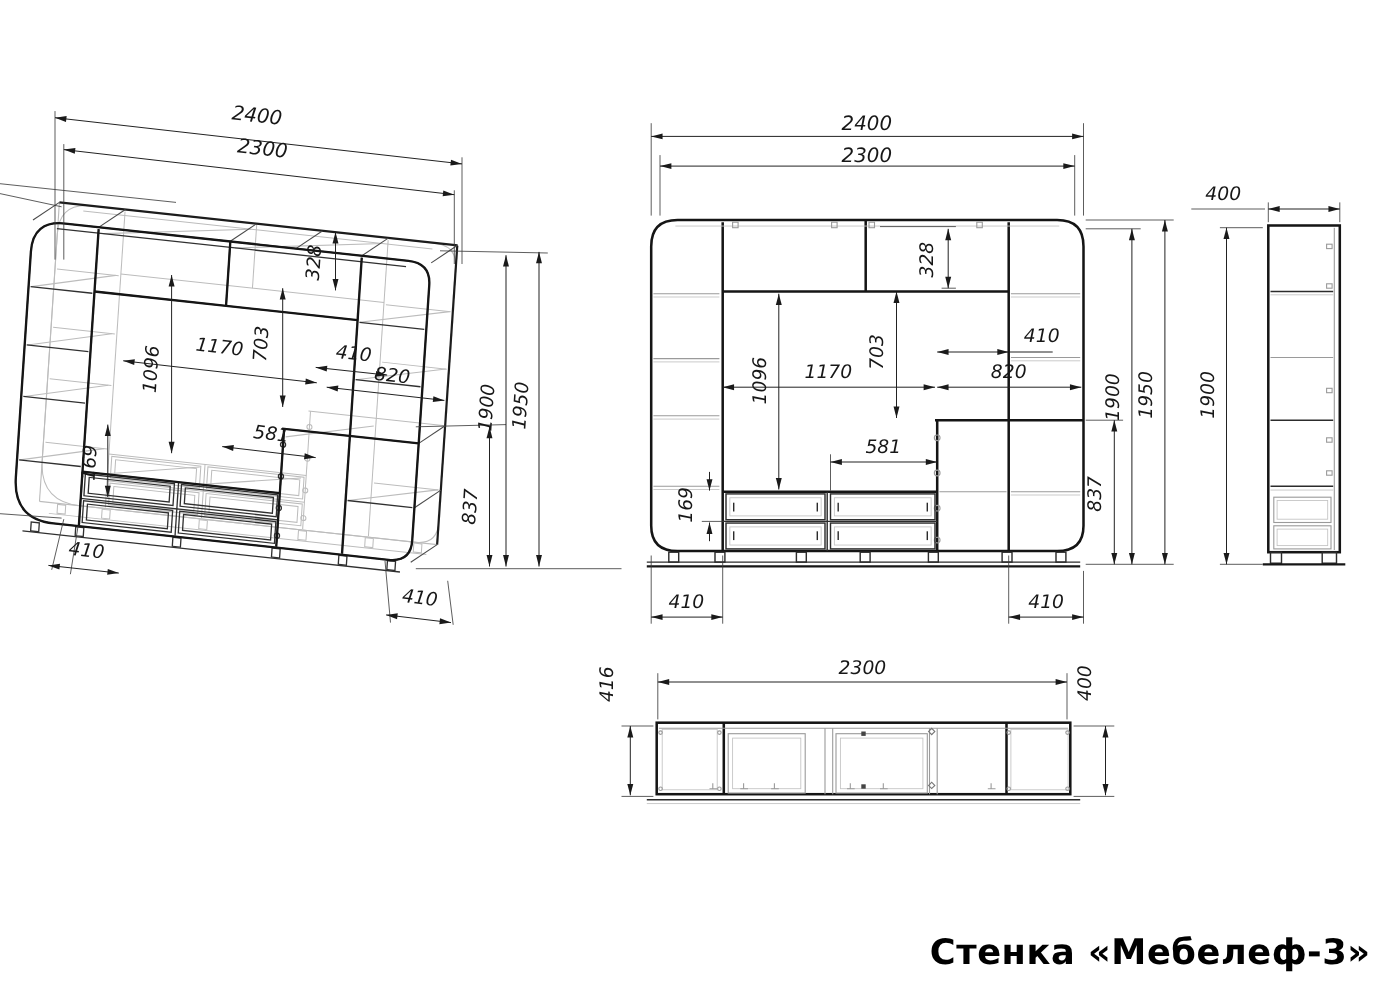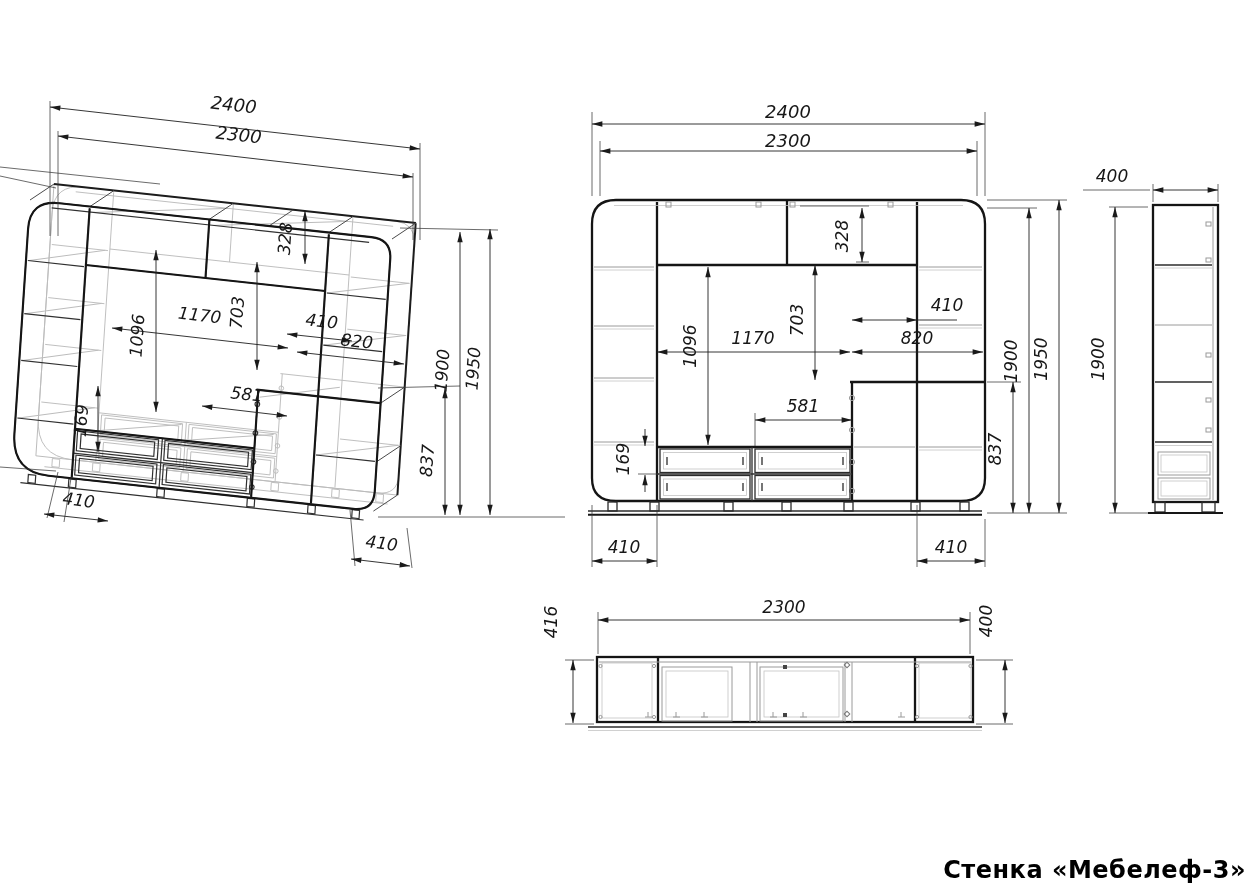--- a/index.html
+++ b/index.html
@@ -13,21 +13,21 @@
   .xl{stroke:#c4c4c4;stroke-width:0.8;fill:none;}
   .gr{stroke:#bcbcbc;stroke-width:1;fill:none;}
   .bk{stroke:#1c1c1c;stroke-width:2;fill:none;}
   .cn{stroke:#4a4a4a;stroke-width:1;fill:none;}
   .fl{stroke:#161616;stroke-width:2;fill:none;}
   .isoF{stroke:#303030;stroke-width:1.3;fill:none;}
   .dim{stroke:#1f1f1f;stroke-width:0.9;fill:none;}
   .ext{stroke:#3a3a3a;stroke-width:0.75;fill:none;}
   .dimtxt{font-family:"DejaVu Sans",sans-serif;font-style:italic;font-size:17px;fill:#171717;}
   .dimtxt.big{font-size:18px;}
-  #title{position:absolute;right:14px;bottom:8px;font-weight:bold;font-size:24px;color:#000;
+  #title{position:absolute;right:14px;bottom:8px;font-weight:bold;font-size:32px;color:#000;
          letter-spacing:.5px;font-family:"DejaVu Sans",sans-serif;}
 </style>
 </head>
 <body>
 
 <div id="canvas">
 
   <svg class="view" style="left:0;top:60px" width="575" height="530" viewBox="0 60 575 530">
     <defs>
       <marker id="arI" viewBox="0 0 13 8" markerWidth="13" markerHeight="8" refX="12.5" refY="4" orient="auto-start-reverse">

